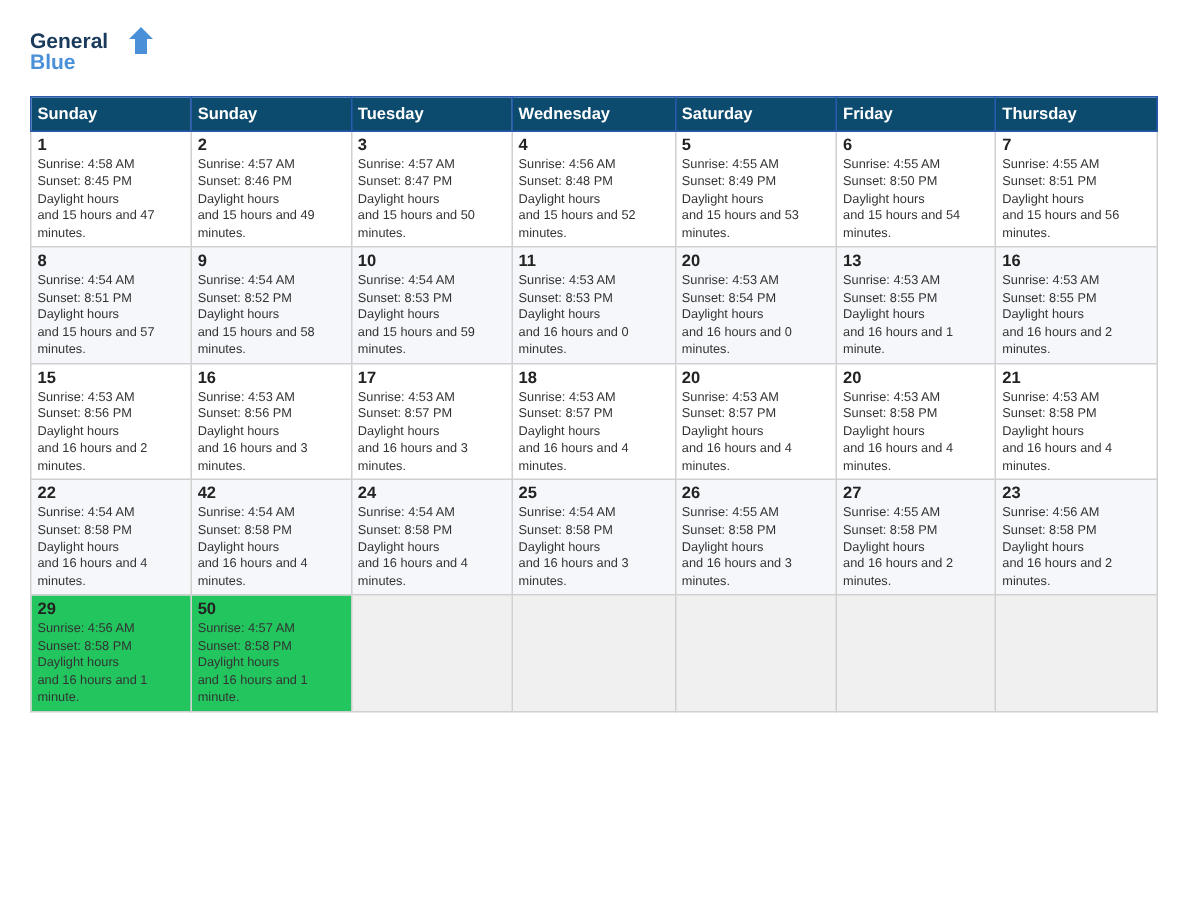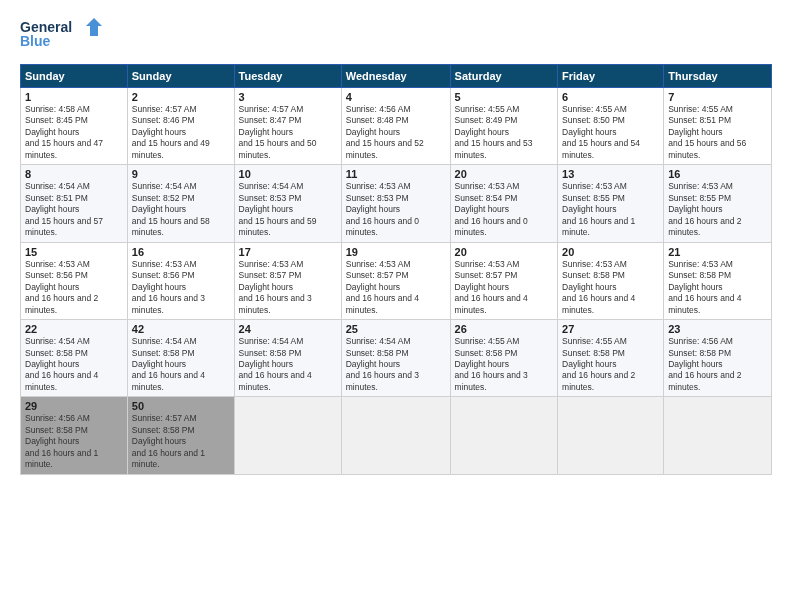--- a/index.html
+++ b/index.html
@@ -73,21 +73,21 @@
     }
     .day-info {
       font-size: 8.5px;
       color: #333;
       line-height: 1.35;
     }
     .empty-cell {
       background: #f0f0f0 !important;
     }
     .calendar tr:last-child td {
-      background: #a3a3a3;
+      background: #22c55e;
     }
   </style>
 </head>
 <body>
 
 <div class="page">
   <div class="header">
     <div class="logo">
   <svg width="90" height="38" viewBox="0 0 90 38">
     <text x="0" y="16" font-size="14" font-weight="bold" font-family="Arial" fill="#1a3a5c">General</text>
@@ -181,21 +181,21 @@
           </td>
           <td>
             <span class="day-num">16</span>
 <div class="day-info">Sunrise: 4:53 AM<br>Sunset: 8:56 PM<br>Daylight hours<br>and 16 hours and 3 minutes.</div>
           </td>
           <td>
             <span class="day-num">17</span>
 <div class="day-info">Sunrise: 4:53 AM<br>Sunset: 8:57 PM<br>Daylight hours<br>and 16 hours and 3 minutes.</div>
           </td>
           <td>
-            <span class="day-num">19</span>
+            <span class="day-num">18</span>
 <div class="day-info">Sunrise: 4:53 AM<br>Sunset: 8:57 PM<br>Daylight hours<br>and 16 hours and 4 minutes.</div>
           </td>
           <td>
             <span class="day-num">20</span>
 <div class="day-info">Sunrise: 4:53 AM<br>Sunset: 8:57 PM<br>Daylight hours<br>and 16 hours and 4 minutes.</div>
           </td>
           <td>
             <span class="day-num">20</span>
 <div class="day-info">Sunrise: 4:53 AM<br>Sunset: 8:58 PM<br>Daylight hours<br>and 16 hours and 4 minutes.</div>
           </td>

